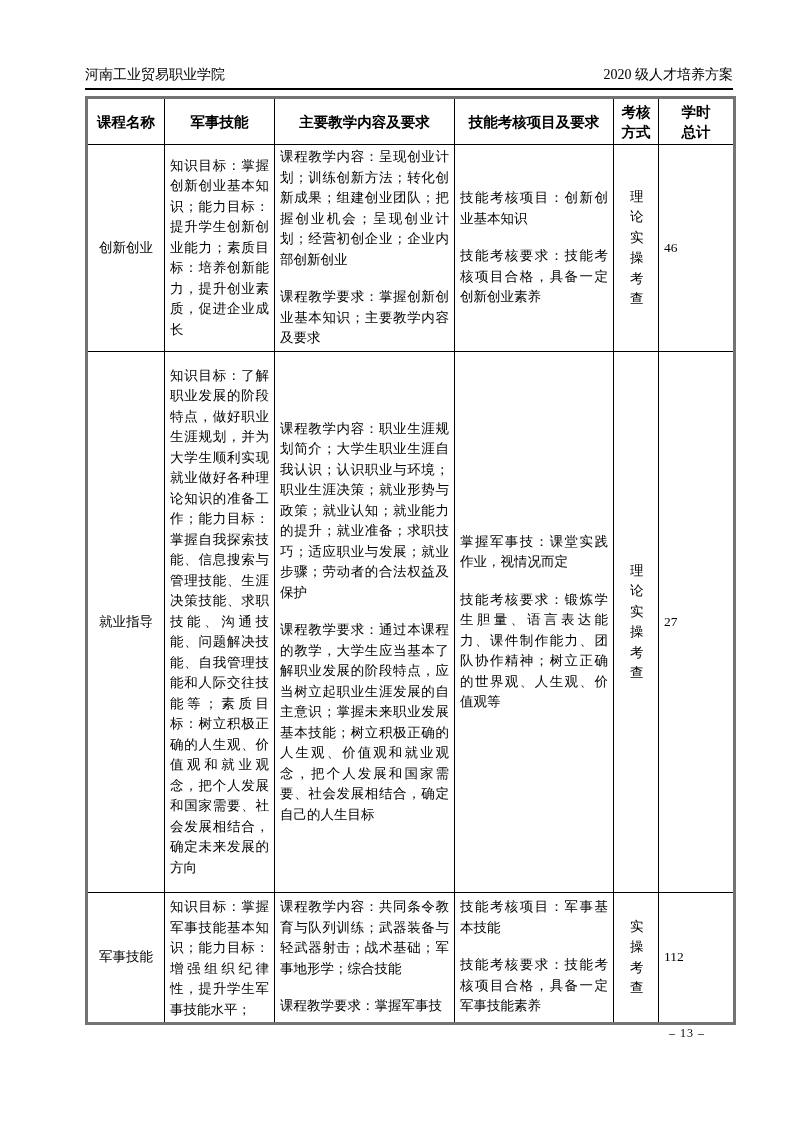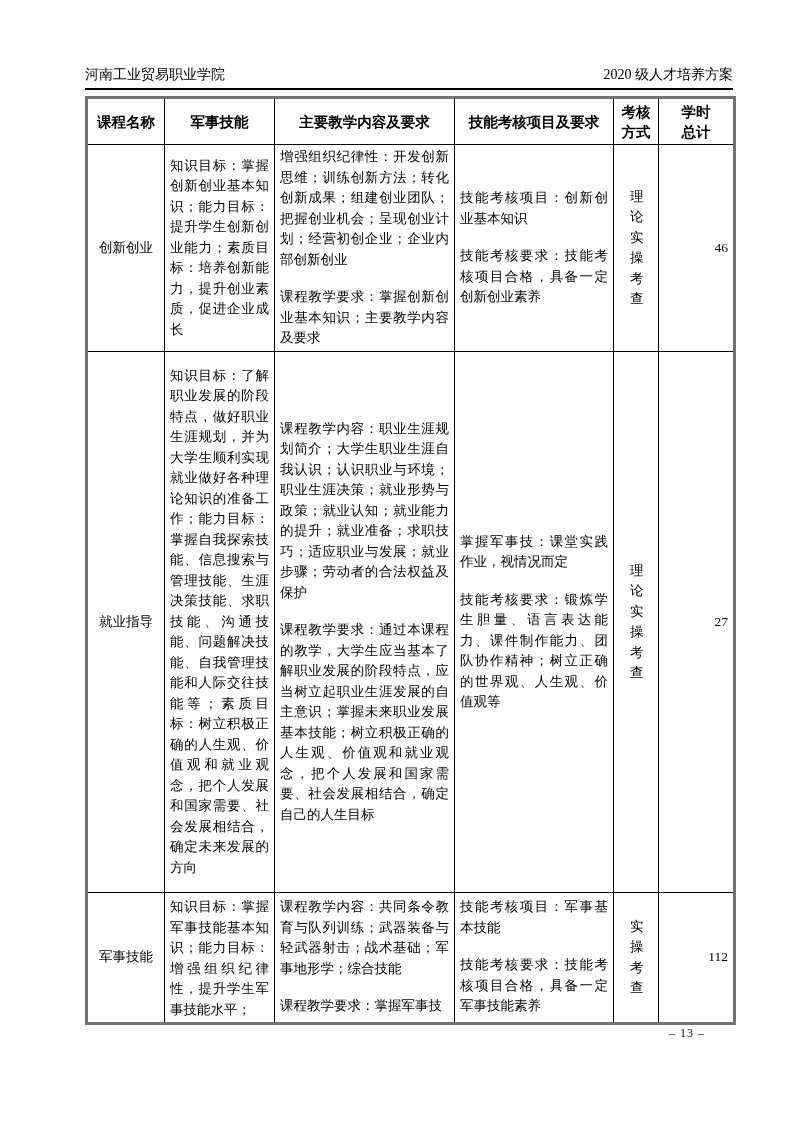--- a/index.html
+++ b/index.html
@@ -60,21 +60,21 @@
   }
   tr.head-row   { height: 47px; }
   tr.row-1      { height: 207px; }
   tr.row-2      { height: 541px; }
   tr.row-3      { height: 123px; }
   td.c-name   { text-align: center; padding: 8px 2px; }
   td.c-obj,
   td.c-content,
   td.c-assess { text-align: justify; text-justify: inter-character; }
   td.c-method { text-align: center; white-space: pre-line; padding: 2px 16px; }
-  td.c-hours  { text-align: right; }
+  td.c-hours  { text-align: left; }
   .para + .para { margin-top: 17px; }
   tr.row-3 td.c-obj,
   tr.row-3 td.c-content,
   tr.row-3 td.c-assess { vertical-align: top; padding-top: 4px; }
   .page-footer {
     position: absolute;
     top: 1026px;
     right: 88px;
     font-size: 12px;
     letter-spacing: 1px;
@@ -112,21 +112,21 @@
           <th>学时
 总计</th>
         </tr>
       </thead>
       <tbody>
 
         <tr class="row-1">
           <td class="c-name">创新创业</td>
           <td class="c-obj">知识目标：掌握创新创业基本知识；能力目标：提升学生创新创业能力；素质目标：培养创新能力，提升创业素质，促进企业成长</td>
           <td class="c-content">
-            <div class="para">增强组织纪律性：开发创新思维；训练创新方法；转化创新成果；组建创业团队；把握创业机会；呈现创业计划；经营初创企业；企业内部创新创业</div>
+            <div class="para">课程教学内容：呈现创业计划；训练创新方法；转化创新成果；组建创业团队；把握创业机会；呈现创业计划；经营初创企业；企业内部创新创业</div>
             <div class="para">课程教学要求：掌握创新创业基本知识；主要教学内容及要求</div>
           </td>
           <td class="c-assess">
             <div class="para">技能考核项目：创新创业基本知识</div>
             <div class="para">技能考核要求：技能考核项目合格，具备一定创新创业素养</div>
           </td>
           <td class="c-method">理论
 实操
 考查</td>
           <td class="c-hours">46</td>

